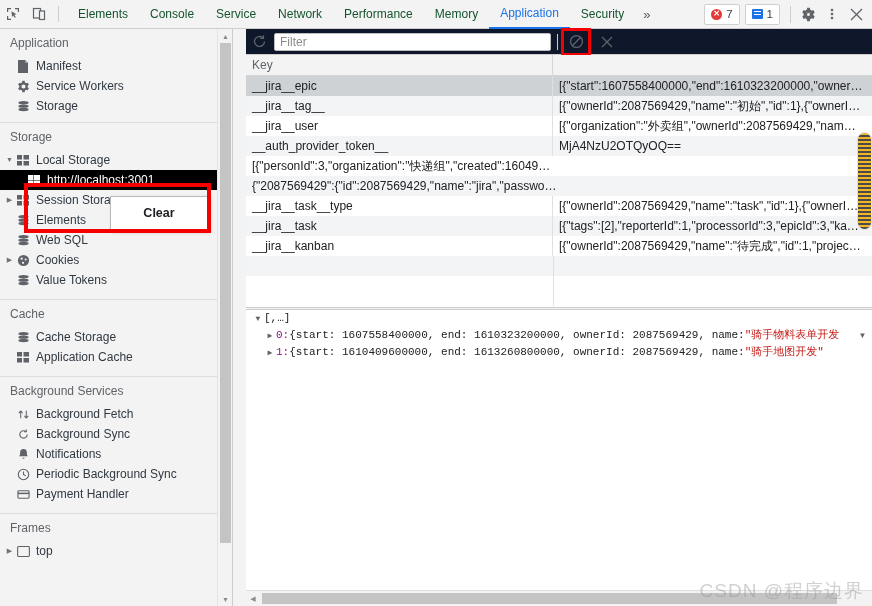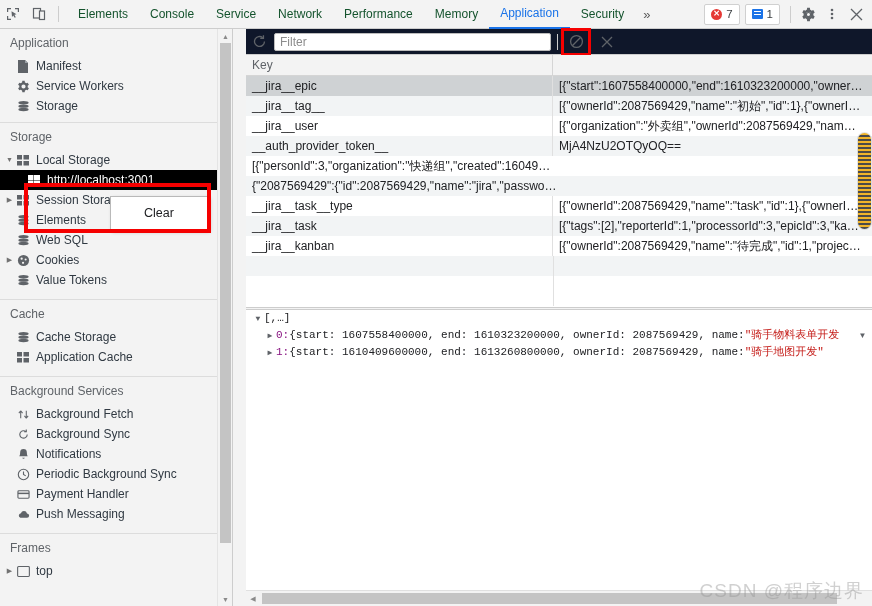--- a/index.html
+++ b/index.html
@@ -196,21 +196,21 @@
 
   
   .ctxmenu{
     position:absolute;left:110px;top:196px;width:98px;height:34px;
     background:#fff;border:1px solid #b9b9b9;
     box-shadow:2px 2px 4px rgba(0,0,0,0.22);
     z-index:40;box-sizing:border-box;
   }
   .ctxitem{
     height:32px;display:flex;align-items:center;justify-content:center;
-    font-size:12.5px;color:#202124;cursor:pointer;
+    font-size:12.5px;color:#202124;cursor:pointer;font-weight:bold;
   }
 
   
   .red-box{
     position:absolute;left:24px;top:183px;width:187px;height:50px;
     border:4px solid #f50000;box-sizing:border-box;z-index:45;pointer-events:none;
   }
 
   
   .wmark{
@@ -478,29 +478,20 @@
       <div class="titem indent1">
         <span class="arrow empty">▶</span>
         <span class="ico">
           <svg width="13" height="13" viewBox="0 0 14 14">
               <rect x="1" y="3" width="12" height="8" rx="1" fill="none" stroke="#5f6368" stroke-width="1.2"></rect>
               <rect x="1" y="5" width="12" height="1.6" fill="#5f6368"></rect>
             </svg>
         </span>
         <span>Payment Handler</span>
       </div>
-      <div class="titem indent1">
-        <span class="arrow empty">▶</span>
-        <span class="ico">
-          <svg width="13" height="13" viewBox="0 0 14 14">
-              <path d="M3.6 10.6h7a2.4 2.4 0 0 0 .2-4.8A3.5 3.5 0 0 0 4.2 5.6a2.6 2.6 0 0 0-.6 5z" fill="#5f6368"></path>
-            </svg>
-        </span>
-        <span>Push Messaging</span>
-      </div>
 
       <div class="sec-div" style="margin-top:9px;"></div>
 
       <div class="sec-title">Frames</div>
       <div class="titem indent1">
         <span class="arrow">▶</span>
         <span class="ico">
           <svg width="13" height="11" viewBox="0 0 14 12">
               <rect x="0.6" y="0.6" width="12.8" height="10.8" rx="1" fill="none" stroke="#5f6368" stroke-width="1.2"></rect>
             </svg>

